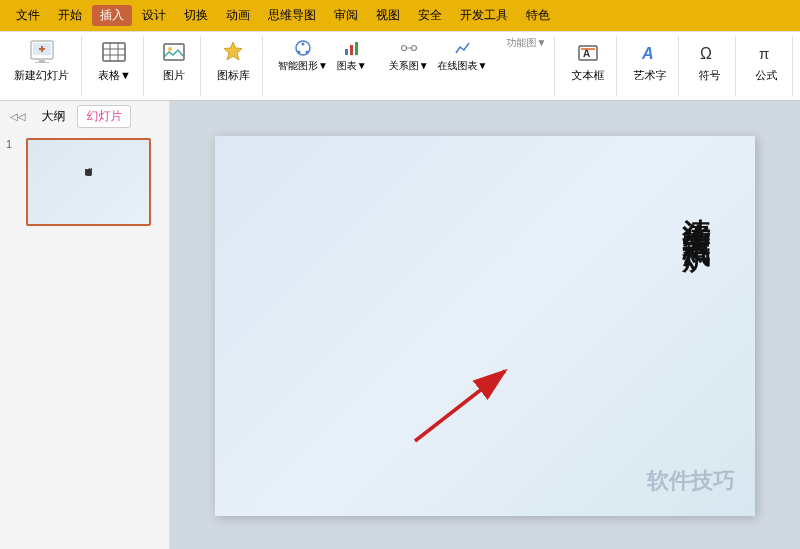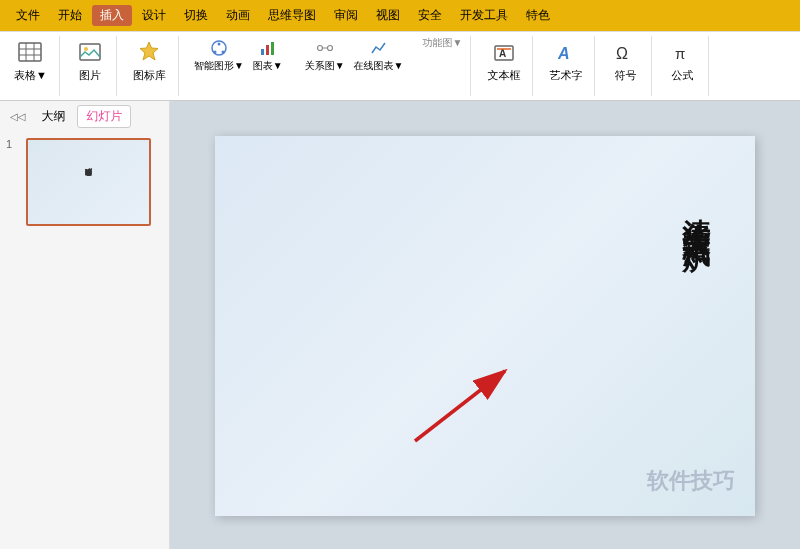--- a/index.html
+++ b/index.html
@@ -244,20 +244,35 @@
     <div class="menu-item">视图</div>
     <div class="menu-item">安全</div>
     <div class="menu-item">开发工具</div>
     <div class="menu-item">特色</div>
   </div>
 </div>
 
 <div class="ribbon">
   <div class="ribbon-content">
 
+    <div class="ribbon-group">
+      <div class="ribbon-btn-large">
+        <div class="ribbon-icon-large">
+          <svg width="28" height="28" viewBox="0 0 28 28">
+            <rect x="3" y="3" width="22" height="18" rx="1" fill="#fff" stroke="#999" stroke-width="1"></rect>
+            <rect x="5" y="5" width="18" height="12" fill="#dce8f4"></rect>
+            <rect x="11" y="22" width="6" height="3" fill="#bbb"></rect>
+            <rect x="7" y="24" width="14" height="1" fill="#bbb"></rect>
+            <line x1="14" y1="8" x2="14" y2="14" stroke="#c7623a" stroke-width="2"></line>
+            <line x1="11" y1="11" x2="17" y2="11" stroke="#c7623a" stroke-width="2"></line>
+          </svg>
+        </div>
+        <span>新建幻灯片</span>
+      </div>
+    </div>
 
     <div class="ribbon-group">
       <div class="ribbon-btn-large">
         <div class="ribbon-icon-large">
           <svg width="26" height="26" viewBox="0 0 26 26">
             <rect x="2" y="4" width="22" height="18" rx="1" fill="none" stroke="#666" stroke-width="1.5"></rect>
             <line x1="2" y1="10" x2="24" y2="10" stroke="#666" stroke-width="1"></line>
             <line x1="2" y1="16" x2="24" y2="16" stroke="#666" stroke-width="1"></line>
             <line x1="9" y1="4" x2="9" y2="22" stroke="#666" stroke-width="1"></line>
             <line x1="17" y1="4" x2="17" y2="22" stroke="#666" stroke-width="1"></line>

